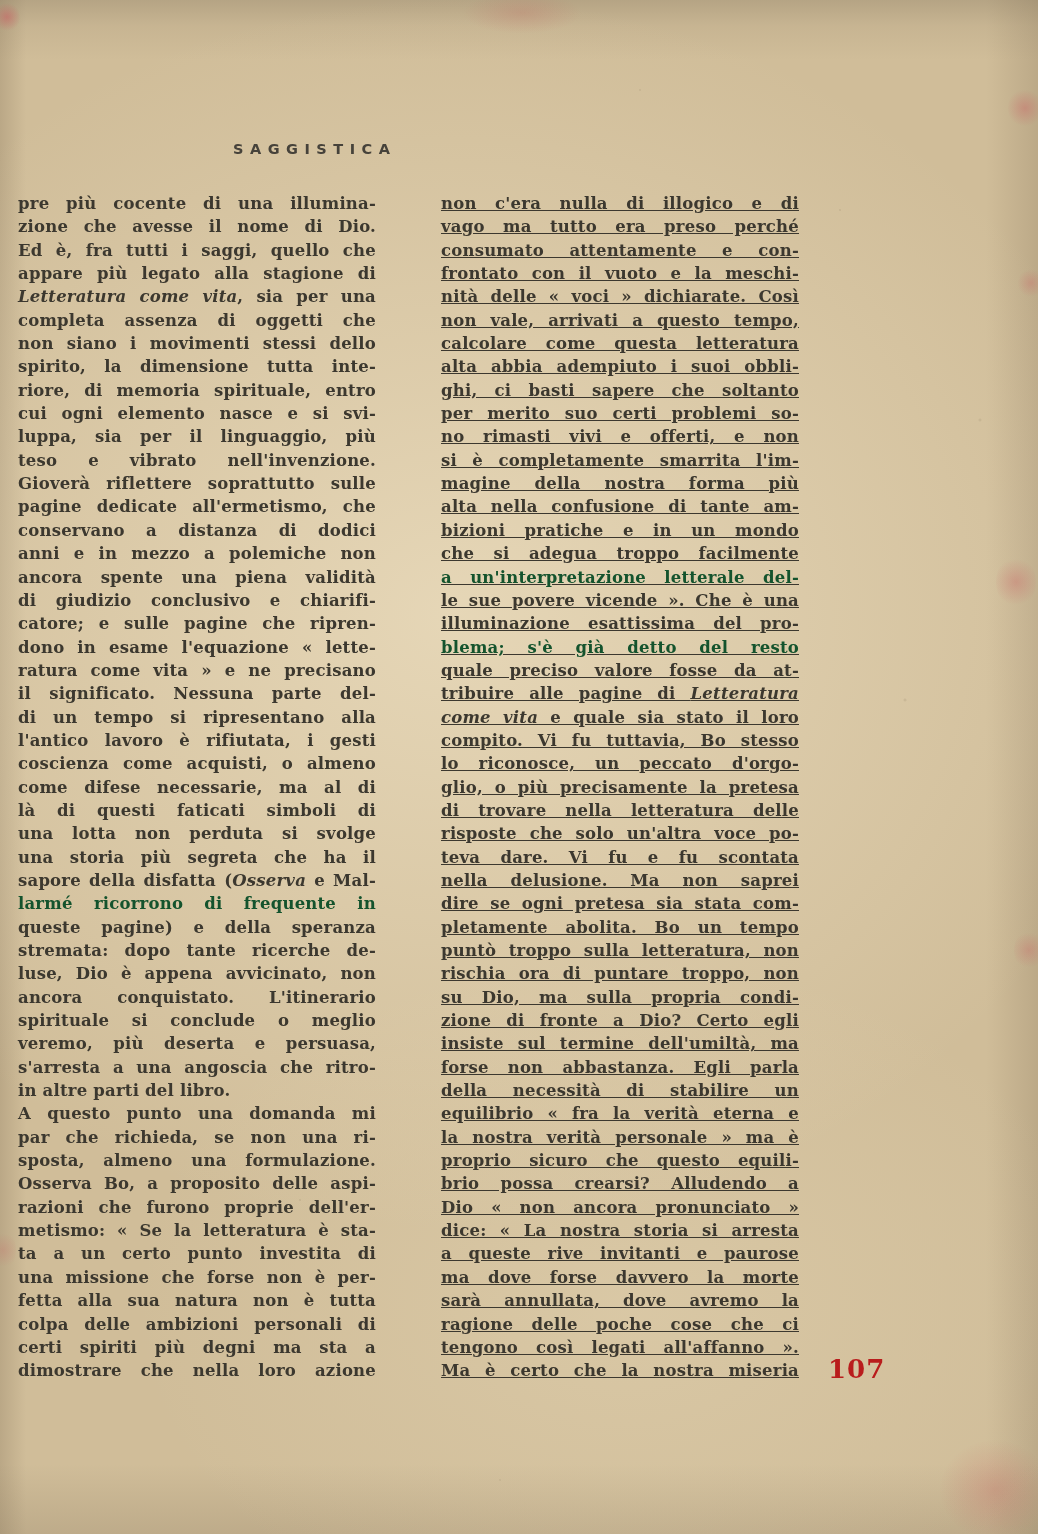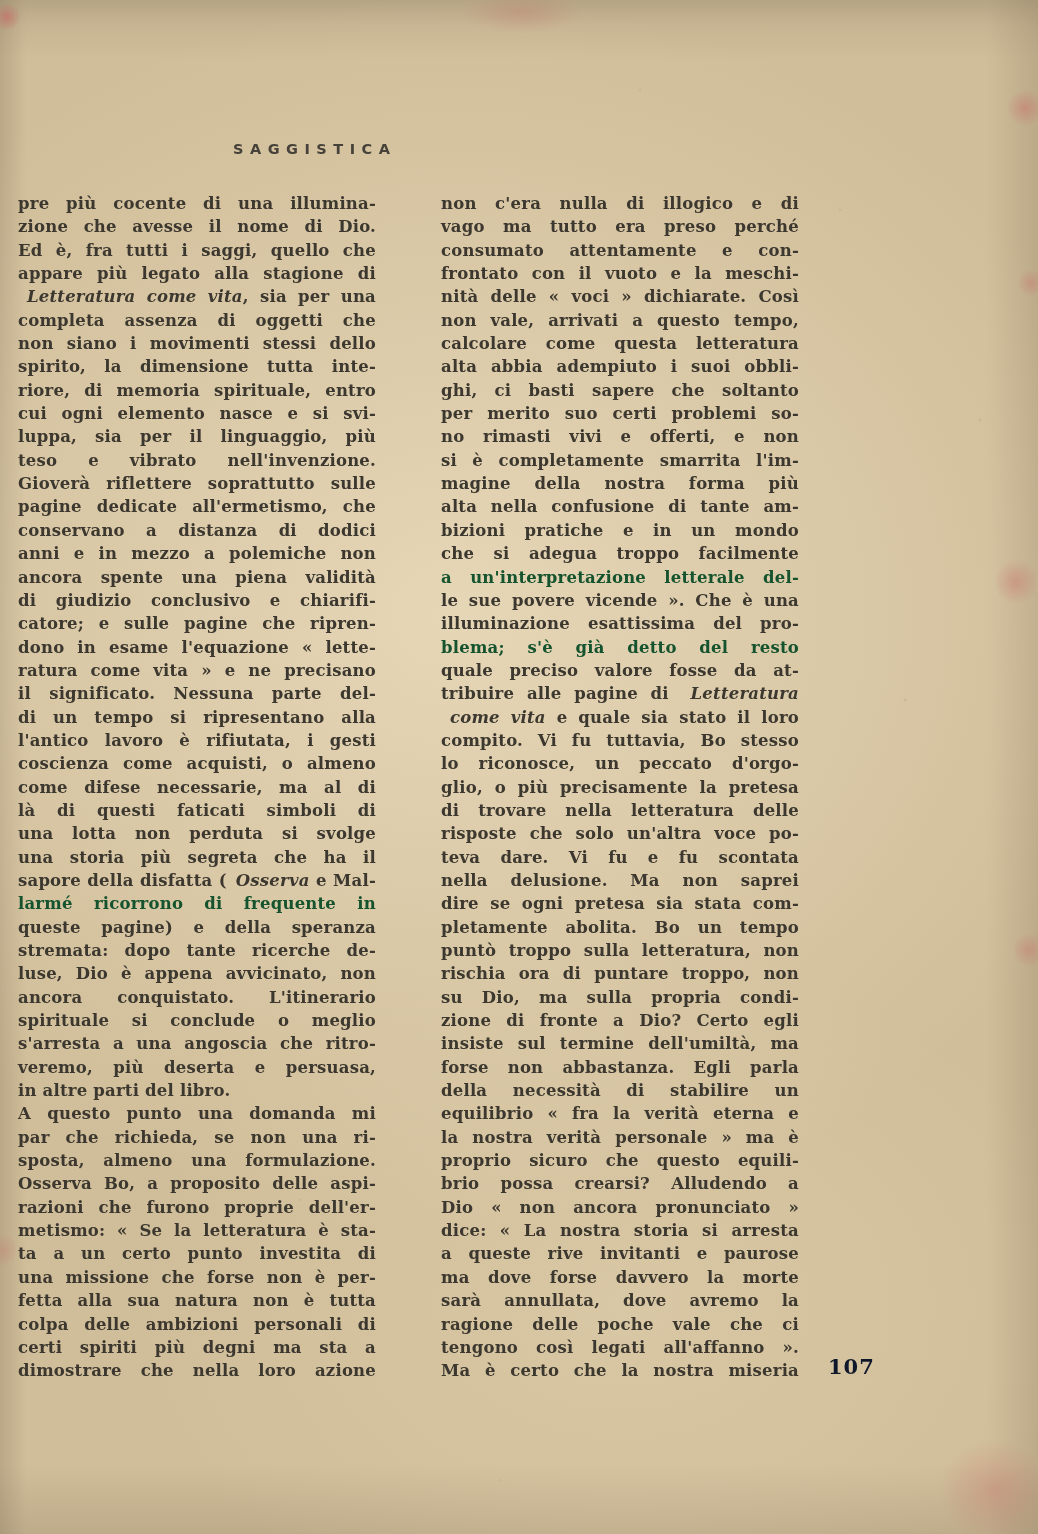--- a/index.html
+++ b/index.html
@@ -39,32 +39,32 @@
   .s7{left:940px;top:1440px;width:110px;height:100px;background:radial-gradient(ellipse, rgba(196,100,96,0.30), rgba(196,100,96,0) 72%);}
   .s8{left:-10px;top:1230px;width:26px;height:40px;background:radial-gradient(circle, rgba(201,95,98,0.22), rgba(201,95,98,0) 70%);}
   .header{
     position:absolute;left:233px;top:141px;width:140px;
     font-family:"DejaVu Sans","Liberation Sans",sans-serif;
     font-size:14.5px;font-weight:bold;letter-spacing:6.5px;
     color:#46423a;text-align:center;white-space:nowrap;
   }
   .column{position:absolute;top:192px;width:358px;color:#3c382f;}
   .col-left{left:18px;}
-  .col-right{left:441px;}
+  .col-right{left:441px;text-decoration:underline;}
   .line{
     height:23.35px;line-height:23.35px;font-size:16.5px;font-weight:bold;
     text-align:justify;text-align-last:justify;white-space:nowrap;
     letter-spacing:0.2px;
   }
   .line.end{text-align-last:left;}
   .line.faded{color:#14532d;}
-  .it{font-style:italic;margin-left:9px;}
+  .it{font-style:italic;}
   .pagenum{
     position:absolute;left:828px;top:1354px;
-    font-size:21px;font-weight:bold;color:#0f172a;letter-spacing:1px;
+    font-size:26px;font-weight:bold;color:#b91c1c;letter-spacing:1px;
   }
 </style>
 </head>
 <body>
 
 <div class="paper"></div>
 <div class="speckle"></div>
 <div class="stain s1"></div>
 <div class="stain s2"></div>
 <div class="stain s3"></div>
@@ -106,22 +106,22 @@
     <div class="line"><span>là di questi faticati simboli di</span></div>
     <div class="line"><span>una lotta non perduta si svolge</span></div>
     <div class="line"><span>una storia più segreta che ha il</span></div>
     <div class="line"><span>sapore della disfatta (</span><span class="it">Osserva</span><span> e Mal-</span></div>
     <div class="line faded"><span>larmé ricorrono di frequente in</span></div>
     <div class="line"><span>queste pagine) e della speranza</span></div>
     <div class="line"><span>stremata: dopo tante ricerche de-</span></div>
     <div class="line"><span>luse, Dio è appena avvicinato, non</span></div>
     <div class="line"><span>ancora conquistato. L'itinerario</span></div>
     <div class="line"><span>spirituale si conclude o meglio</span></div>
+    <div class="line"><span>veremo, più deserta e persuasa,</span></div>
     <div class="line"><span>s'arresta a una angoscia che ritro-</span></div>
-    <div class="line"><span>veremo, più deserta e persuasa,</span></div>
     <div class="line end"><span>in altre parti del libro.</span></div>
     <div class="line"><span>A questo punto una domanda mi</span></div>
     <div class="line"><span>par che richieda, se non una ri-</span></div>
     <div class="line"><span>sposta, almeno una formulazione.</span></div>
     <div class="line"><span>Osserva Bo, a proposito delle aspi-</span></div>
     <div class="line"><span>razioni che furono proprie dell'er-</span></div>
     <div class="line"><span>metismo: « Se la letteratura è sta-</span></div>
     <div class="line"><span>ta a un certo punto investita di</span></div>
     <div class="line"><span>una missione che forse non è per-</span></div>
     <div class="line"><span>fetta alla sua natura non è tutta</span></div>
@@ -171,18 +171,18 @@
     <div class="line"><span>della necessità di stabilire un</span></div>
     <div class="line"><span>equilibrio « fra la verità eterna e</span></div>
     <div class="line"><span>la nostra verità personale » ma è</span></div>
     <div class="line"><span>proprio sicuro che questo equili-</span></div>
     <div class="line"><span>brio possa crearsi? Alludendo a</span></div>
     <div class="line"><span>Dio « non ancora pronunciato »</span></div>
     <div class="line"><span>dice: « La nostra storia si arresta</span></div>
     <div class="line"><span>a queste rive invitanti e paurose</span></div>
     <div class="line"><span>ma dove forse davvero la morte</span></div>
     <div class="line"><span>sarà annullata, dove avremo la</span></div>
-    <div class="line"><span>ragione delle poche vale che ci</span></div>
+    <div class="line"><span>ragione delle poche cose che ci</span></div>
     <div class="line"><span>tengono così legati all'affanno ».</span></div>
     <div class="line"><span>Ma è certo che la nostra miseria</span></div>
   </div>
 
 <div class="pagenum">107</div>
 
 </body></html>

